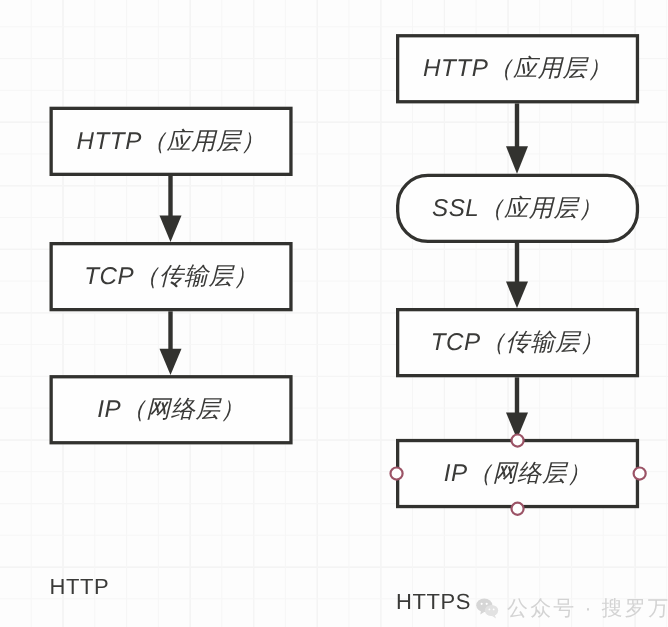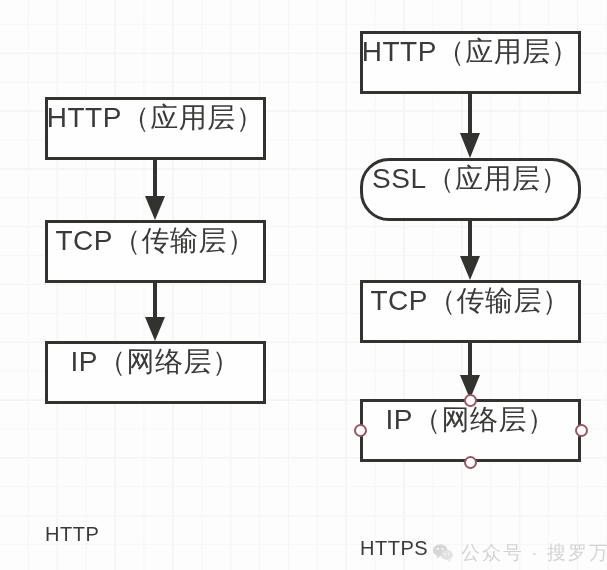--- a/index.html
+++ b/index.html
@@ -30,25 +30,27 @@
     background-position: -1px -5px;
     pointer-events: none;
   }
 
   .node {
     position: absolute;
     box-sizing: border-box;
     background: #fefefe;
     border: 3px solid #32322f;
     display: flex;
+    align-items: center;
     justify-content: center;
     color: #3a3a38;
-    font-size: 28px;
+    font-size: 22px;
     letter-spacing: 0.5px;
     white-space: nowrap;
+    font-style: italic;
   }
   .node-label {
     display: inline-block;
     transform: translateY(-1px);
   }
 
   .connector {
     position: absolute;
   }
   .connector svg { display: block; }

